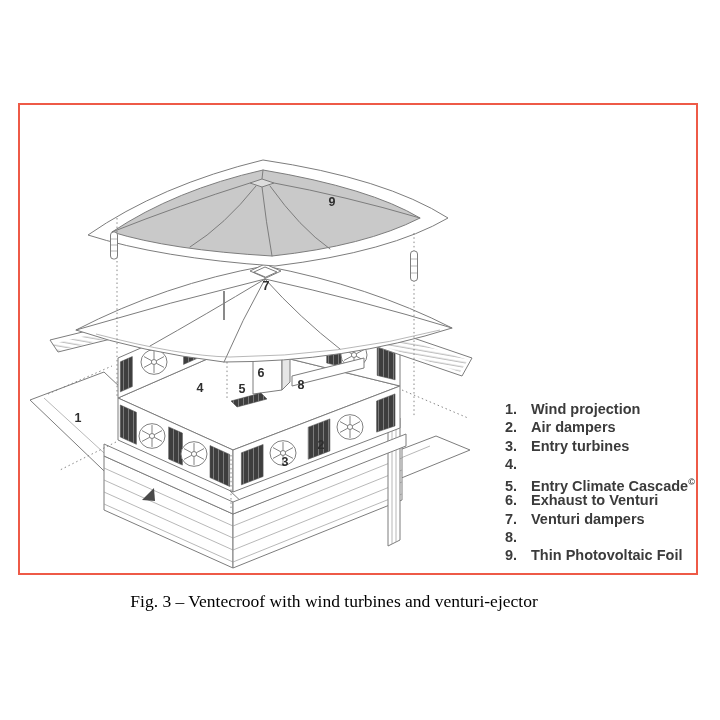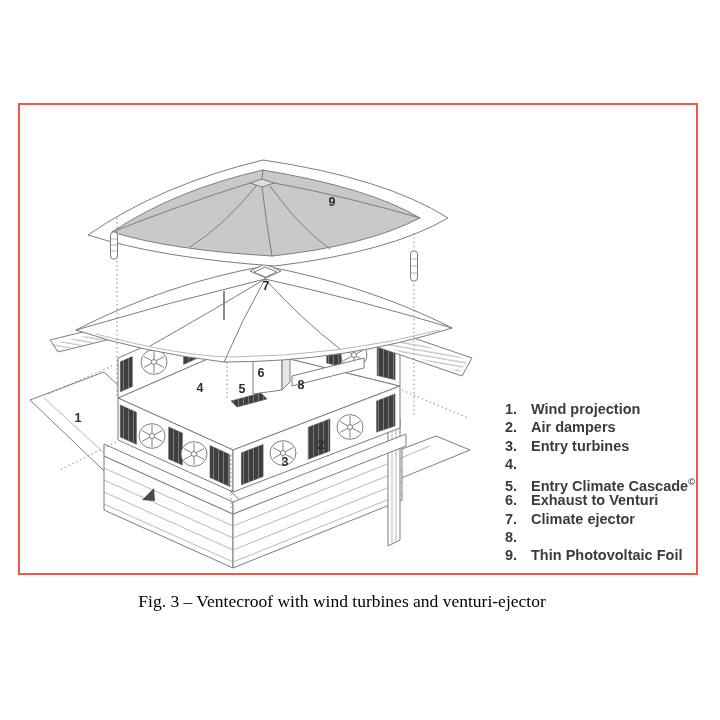--- a/index.html
+++ b/index.html
@@ -19,21 +19,21 @@
   .callout{font-family:"Liberation Sans",sans-serif;font-size:12.5px;font-weight:600;
            fill:#2e2e2e;text-anchor:middle;}
   
   .legend{position:absolute;left:505px;top:400px;z-index:4;}
   .legend-row{display:flex;align-items:baseline;height:18.3px;
               font-size:14.5px;font-weight:600;color:#3b3b3b;line-height:18.3px;}
   .legend-num{width:26px;flex:0 0 26px;}
   .legend-label{white-space:nowrap;}
   .legend-label sup{font-size:9px;}
   
-  .caption{position:absolute;left:8px;top:591px;width:668px;text-align:center;
+  .caption{position:absolute;left:0;top:591px;width:668px;text-align:center;
            font-family:"Liberation Serif",serif;font-size:17.5px;color:#000;z-index:4;}
 </style>
 </head>
 <body>
 
 <svg class="diagram" viewBox="0 0 720 720" aria-hidden="true">
   <defs>
     <pattern id="slats" width="5" height="8" patternUnits="userSpaceOnUse">
       <rect width="5" height="8" fill="#3e3e3e"></rect>
       <line x1="3.5" y1="0" x2="3.5" y2="8" stroke="#8a8a8a" stroke-width="0.8"></line>
@@ -191,21 +191,21 @@
       <span class="legend-label">Entry Climate Cascade<sup>©</sup></span>
     </div>
 
     <div class="legend-row">
       <span class="legend-num">6.</span>
       <span class="legend-label">Exhaust to Venturi</span>
     </div>
 
     <div class="legend-row">
       <span class="legend-num">7.</span>
-      <span class="legend-label">Climate ejector</span>
+      <span class="legend-label">Venturi dampers</span>
     </div>
 
     <div class="legend-row">
       <span class="legend-num">8.</span>
     </div>
 
     <div class="legend-row">
       <span class="legend-num">9.</span>
       <span class="legend-label">Thin Photovoltaic Foil</span>
     </div>

